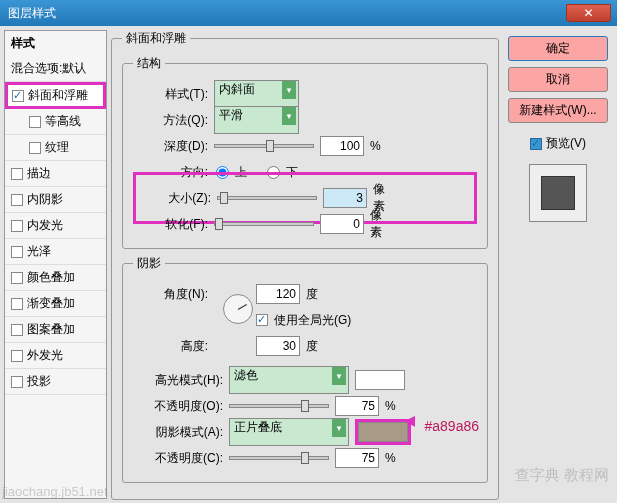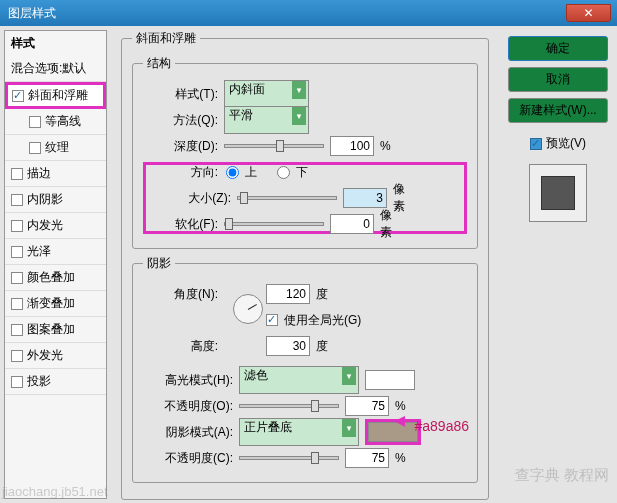--- a/index.html
+++ b/index.html
@@ -1,21 +1,21 @@
 <!DOCTYPE html>
 <html><head>
 <meta charset="utf-8">
 <style>
 * { box-sizing: border-box; margin: 0; padding: 0; font-family: "Microsoft YaHei", SimSun, sans-serif; font-size: 12px; }
 body { background: #e8e8e8; width: 617px; height: 503px; position: relative; }
 
 .titlebar { height: 26px; background: linear-gradient(#3a95d4, #2178b8); color: #fff; display: flex; align-items: center; justify-content: space-between; padding-left: 8px; }
 .close-x { width: 45px; height: 18px; background: linear-gradient(#e06050, #c04030); color: #fff; display: flex; align-items: center; justify-content: center; border-radius: 0 0 3px 3px; border: 1px solid #a03020; margin-right: 6px; }
 
-.main { display: flex; padding: 4px; gap: 14px; height: calc(100% - 26px); background: #e4e4e4; }
+.main { display: flex; padding: 4px; gap: 4px; height: calc(100% - 26px); background: #e4e4e4; }
 
 .styles-panel { width: 103px; border: 1px solid #999; background: #f5f5f5; }
 .styles-header { padding: 4px 6px; font-weight: bold; }
 .style-row { padding: 4px 6px; display: flex; align-items: center; gap: 4px; border-bottom: 1px solid #ddd; }
 .style-row.indent { padding-left: 24px; }
 .style-row.selected { background: #fff; border: 3px solid #e030c0; padding: 2px 4px; }
 
 .center { flex: 1; position: relative; }
 fieldset { border: 1px solid #999; border-radius: 3px; padding: 8px 10px 10px; margin-bottom: 6px; position: relative; }
 legend { padding: 0 4px; }
@@ -26,32 +26,32 @@
 .dropdown { border: 1px solid #888; background: #fff; height: 28px; padding: 0 16px 0 4px; display: inline-flex; align-items: flex-start; position: relative; min-width: 85px; }
 .dropdown.green { background: #c8e8d0; }
 .dropdown::after { content: "▾"; position: absolute; right: 2px; width: 14px; height: 18px; background: #5aaa6a; color: #fff; display: flex; align-items: center; justify-content: center; font-size: 9px; }
 .slider { flex: 1; max-width: 100px; height: 4px; background: #ccc; border: 1px solid #888; position: relative; }
 .slider-thumb { position: absolute; top: -5px; width: 8px; height: 12px; background: #ddd; border: 1px solid #666; }
 .num-input { width: 44px; height: 20px; border: 1px solid #888; text-align: right; padding-right: 3px; background: #fff; }
 .unit { width: 22px; }
 .radio { margin-left: 2px; }
 .chk { width: 12px; height: 12px; }
 
-.pink-box { border: 3px solid #e030c0; padding: 16px; display: flex; align-items: center; gap: 6px; }
+.pink-box { border: 3px solid #e030c0; padding: 6px; display: flex; align-items: center; gap: 6px; }
 
 .contour-sample { width: 28px; height: 22px; border: 1px solid #888; display: inline-flex; }
 .contour-sample .l { width: 50%; background: #f5f5f5; border-right: 1px solid #888; }
 .contour-sample .r { width: 50%; background: linear-gradient(to top right, #000 48%, #fff 50%); }
 
 .angle-ctrl { width: 30px; height: 30px; border: 1px solid #888; border-radius: 50%; background: #f5f5f5; position: relative; }
 .angle-ctrl::after { content: ""; position: absolute; left: 50%; top: 50%; width: 10px; height: 1px; background: #333; transform-origin: left; transform: rotate(-30deg); }
 
 .color-sw { width: 50px; height: 20px; border: 1px solid #888; }
 .pink-hex { color: #be185d; font-size: 14px; position: absolute; }
-.button { border: 1px solid #888; background: #15803d; padding: 3px 10px; border-radius: 3px; text-align: center; cursor: default; }
+.button { border: 1px solid #888; background: #fca5a5; padding: 3px 10px; border-radius: 3px; text-align: center; cursor: default; }
 
 .right-col { width: 110px; display: flex; flex-direction: column; align-items: center; gap: 6px; padding-top: 6px; }
 .right-col .button { width: 100px; }
 .preview-chk { display: flex; align-items: center; gap: 4px; margin-top: 6px; }
 .preview-chk .chk { background: #3a95d4; border: 1px solid #2a6a9a; }
 .preview-box { width: 58px; height: 58px; background: #eee; border: 1px solid #888; display: flex; align-items: center; justify-content: center; margin-top: 6px; }
 .preview-inner { width: 34px; height: 34px; background: #555; border: 1px solid #333; }
 
 .watermark { position: absolute; bottom: 4px; left: 2px; color: rgba(120,120,120,.35); font-size: 13px; pointer-events: none; }
 .watermark2 { position: absolute; bottom: 18px; right: 8px; color: rgba(120,120,120,.35); font-size: 15px; pointer-events: none; }

